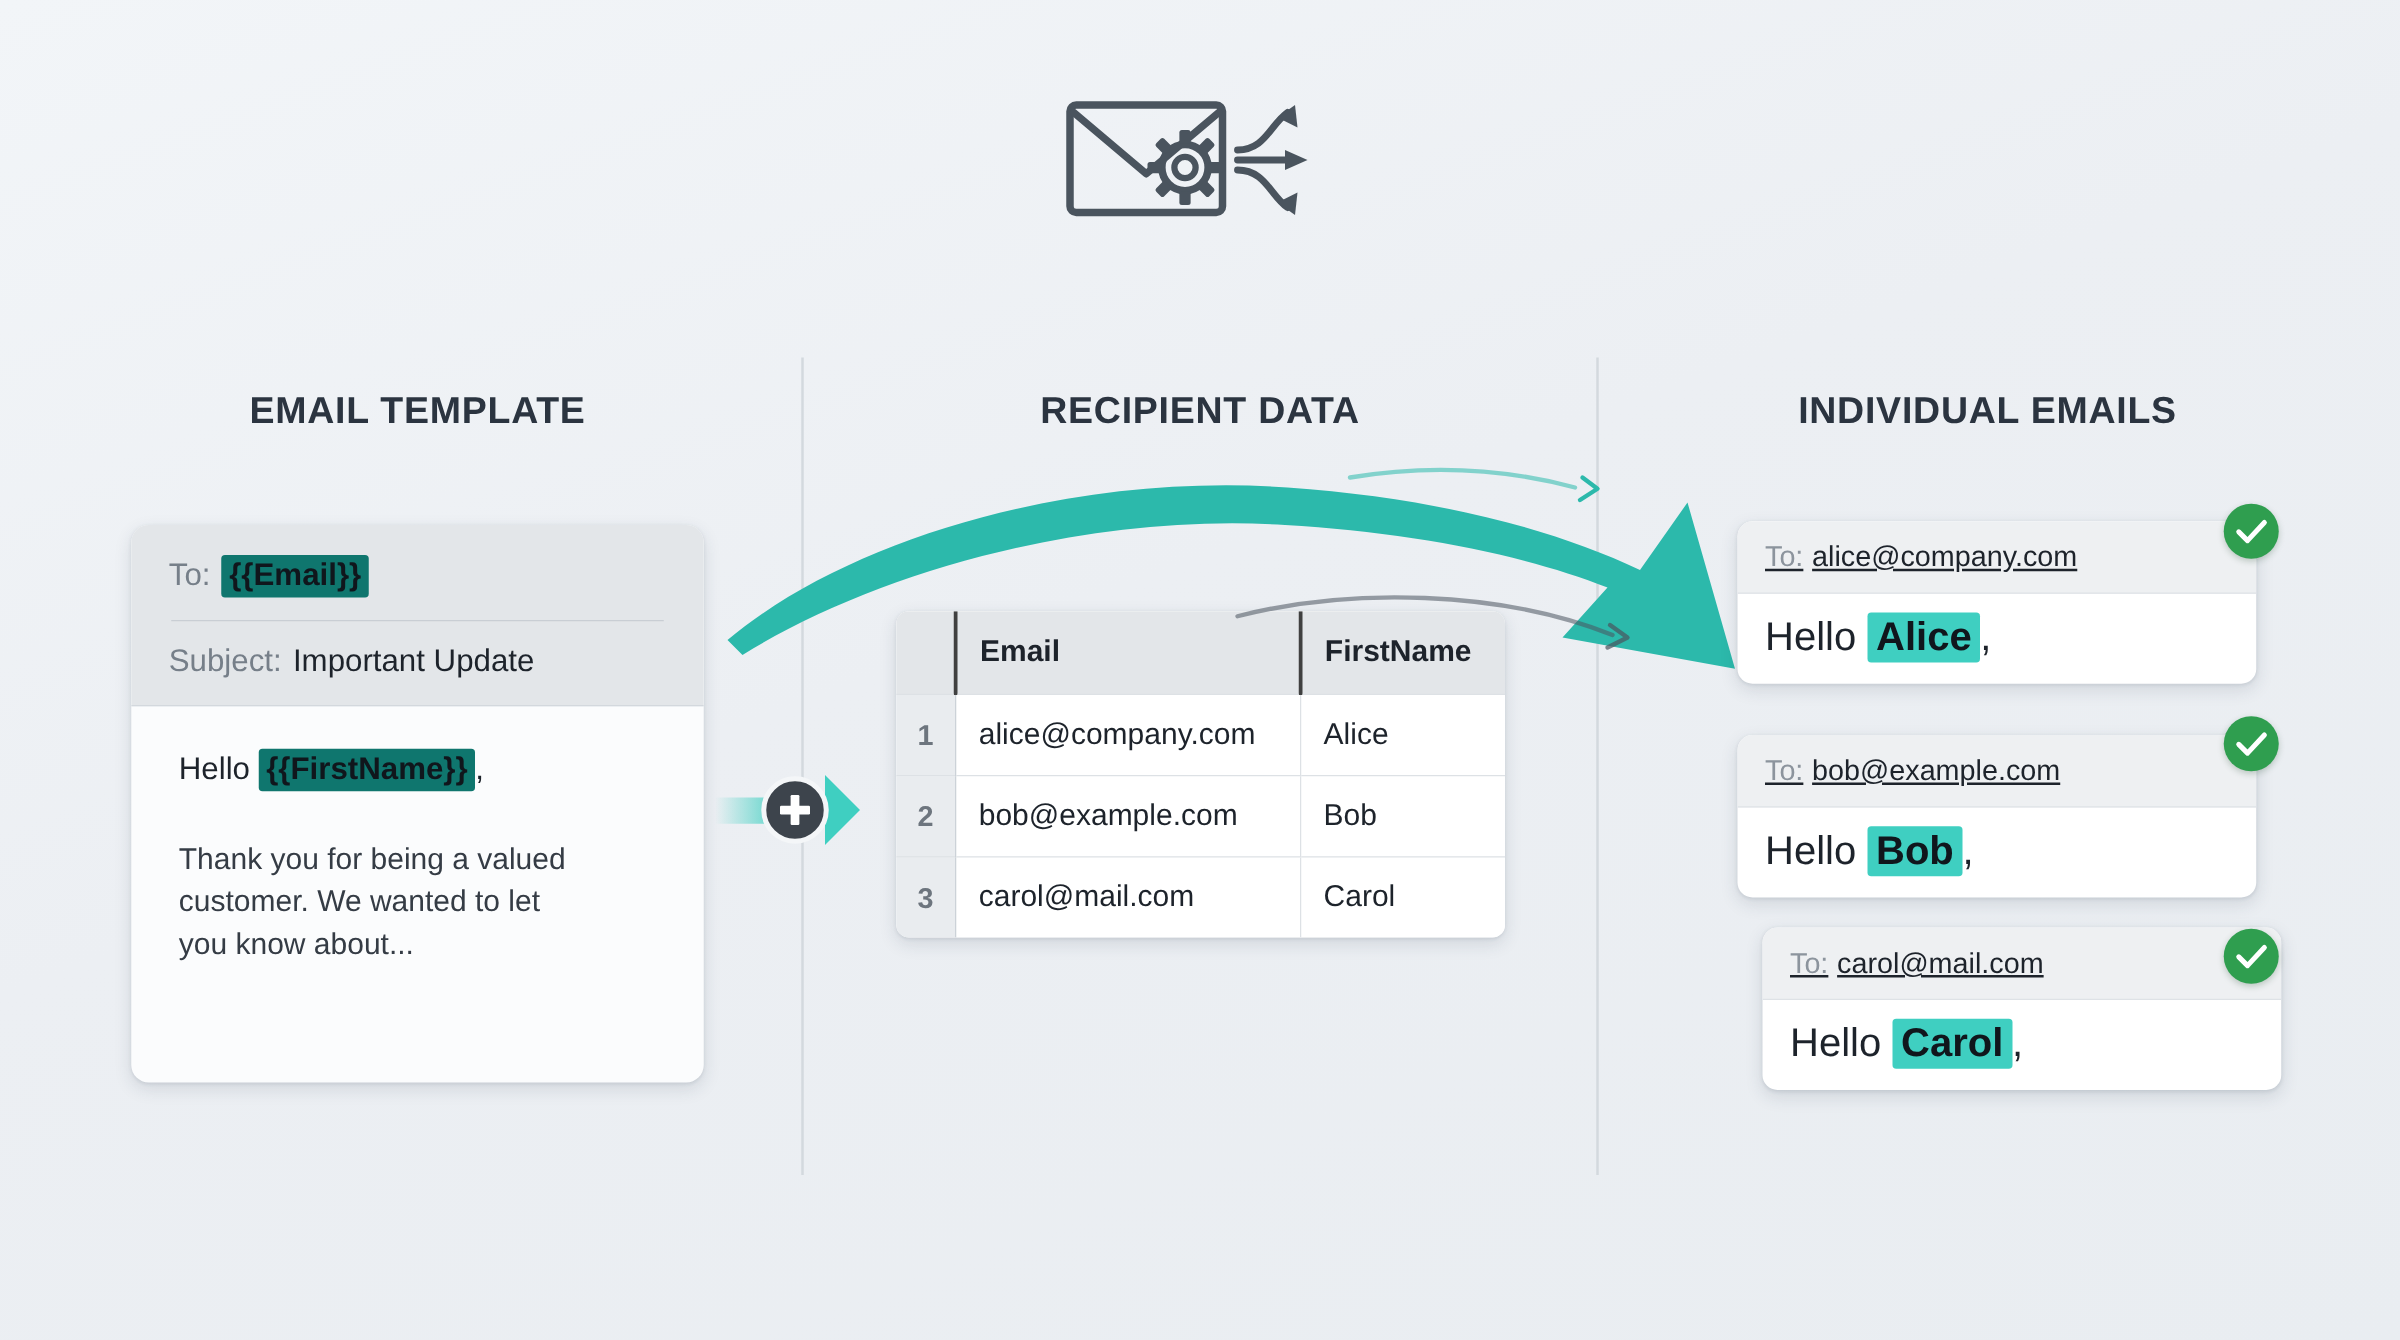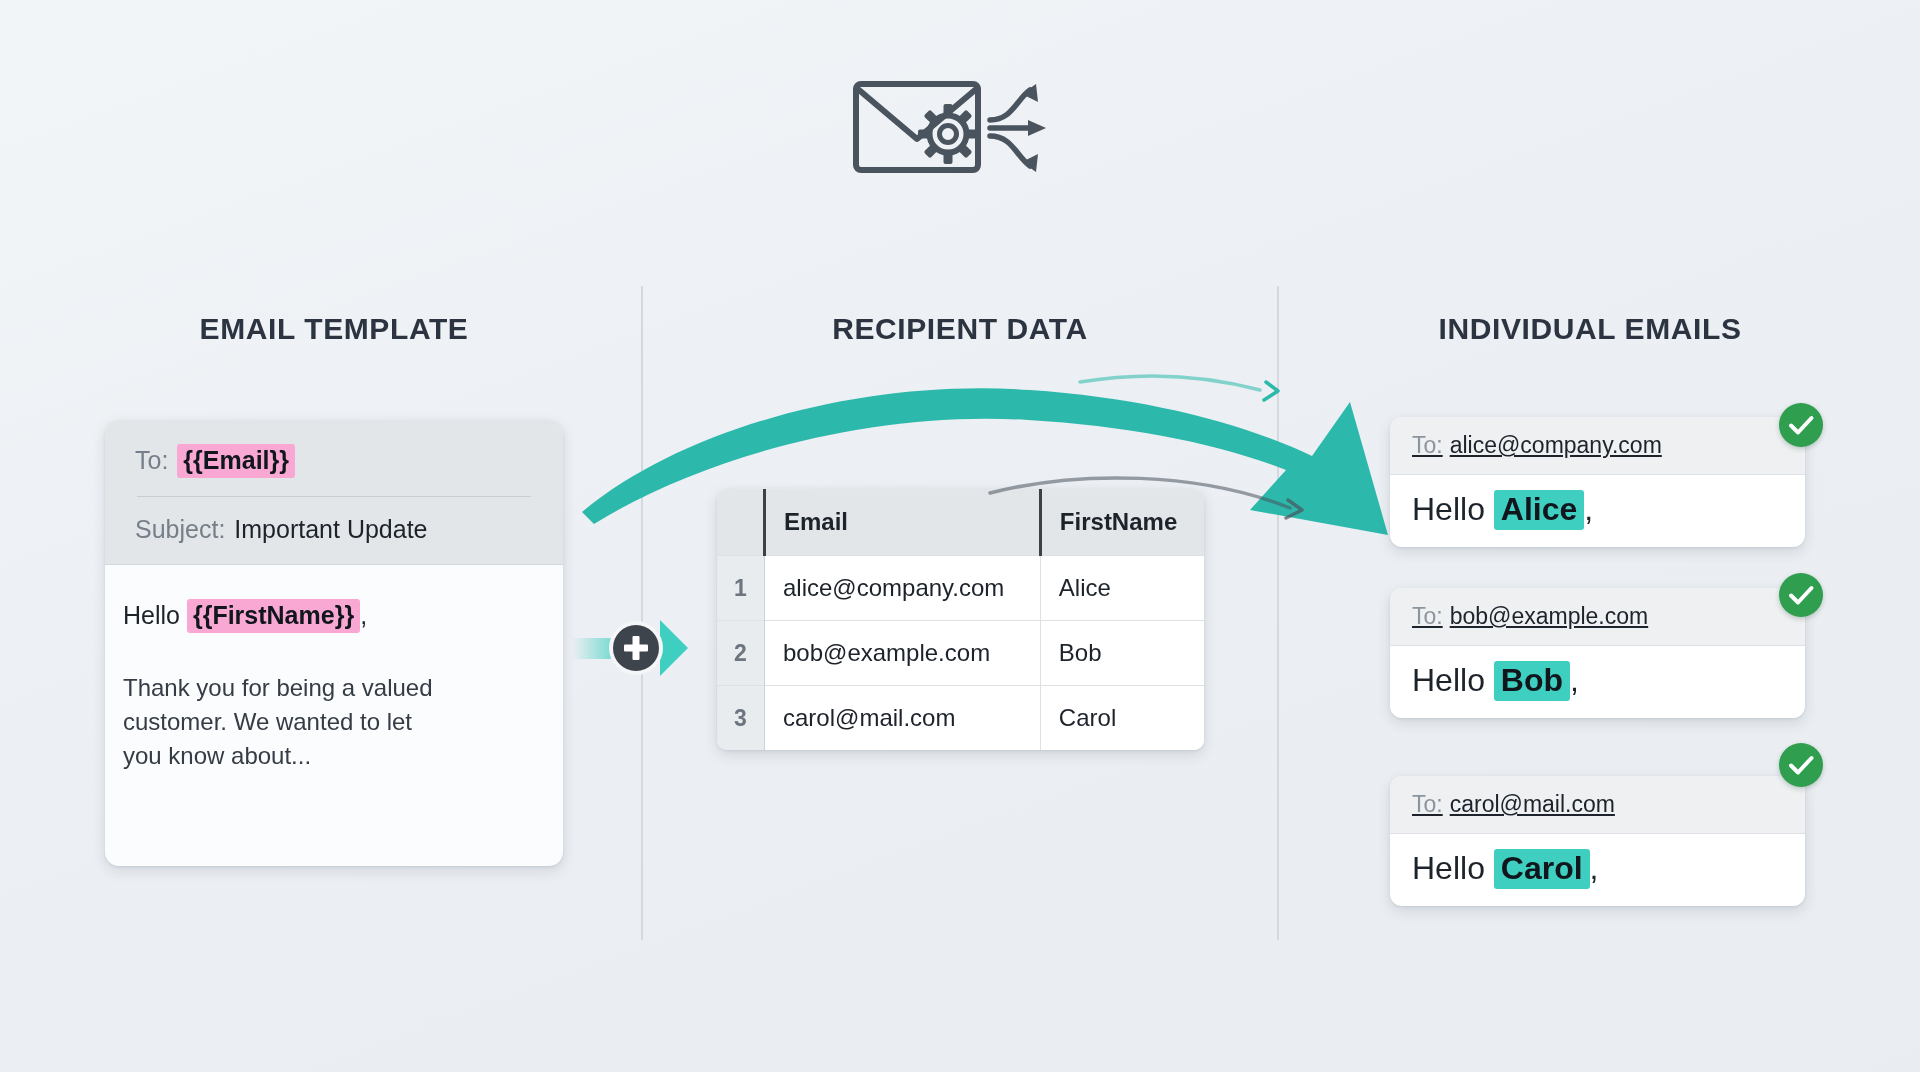--- a/index.html
+++ b/index.html
@@ -84,36 +84,36 @@
   .tpl-label {
     color: #767f89;
     margin-right: 9px;
   }
   #tpl-sep {
     height: 1px;
     background: #c9ced4;
     margin: 18px 2px 18px 2px;
   }
   #template-body {
-    padding: 34px 30px 0 18px;
+    padding: 34px 30px 0 38px;
   }
   #tpl-greeting {
     font-size: 25px;
     color: #1d232b;
     white-space: nowrap;
     margin-bottom: 38px;
   }
   #tpl-paragraph {
     font-size: 24px;
     line-height: 1.42;
     color: #353c45;
     width: 330px;
   }
   .token {
-    background: #f9a8d4;
+    background: #0f766e;
     color: #10161c;
     font-weight: bold;
     border-radius: 3px;
     padding: 2px 6px 3px 6px;
     display: inline-block;
   }
   .name-token {
     background: #3fcfc1;
     color: #10161c;
     font-weight: bold;
@@ -196,21 +196,21 @@
     position: absolute;
     left: 1390px;
     width: 415px;
     border-radius: 12px;
     background: #ffffff;
     box-shadow: 0 5px 14px rgba(40,55,75,0.13), 0 1px 3px rgba(40,55,75,0.10);
     overflow: hidden;
   }
   #output-card-0 { top: 417px; }
   #output-card-1 { top: 588px; }
-  #output-card-2 { top: 776px; }
+  #output-card-2 { top: 742px; margin-left: 20px; }
   .output-to {
     background: #eef0f2;
     border-bottom: 1px solid #dee2e6;
     padding: 15px 20px 15px 22px;
     font-size: 23px;
     color: #1d232b;
     white-space: nowrap;
     text-decoration: underline;
   }
   .output-to .tpl-label { color: #8c949d; margin-right: 7px; }

